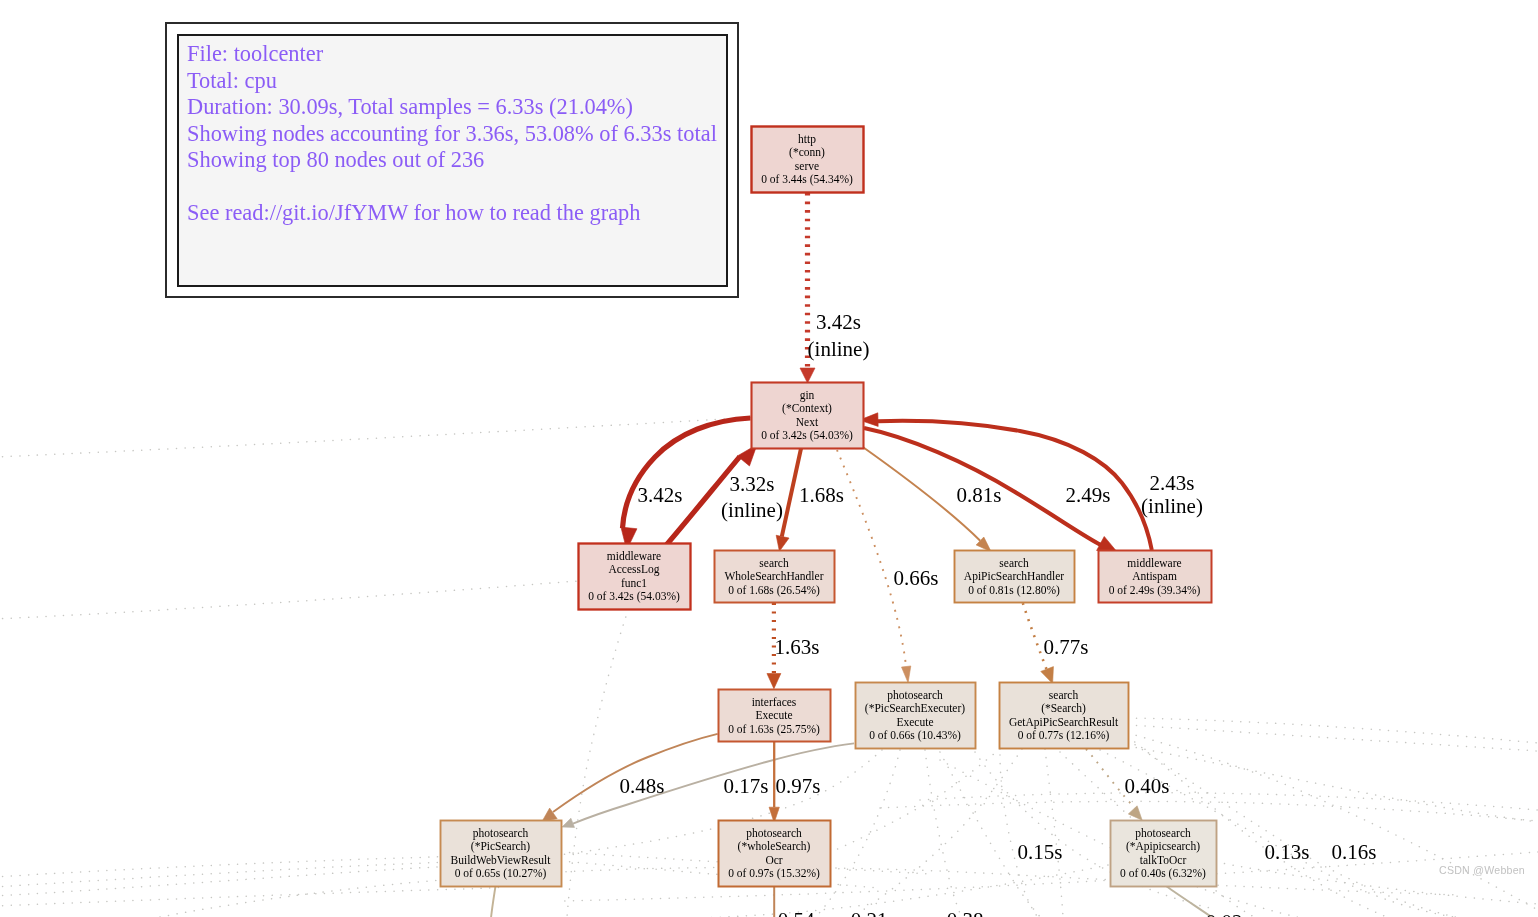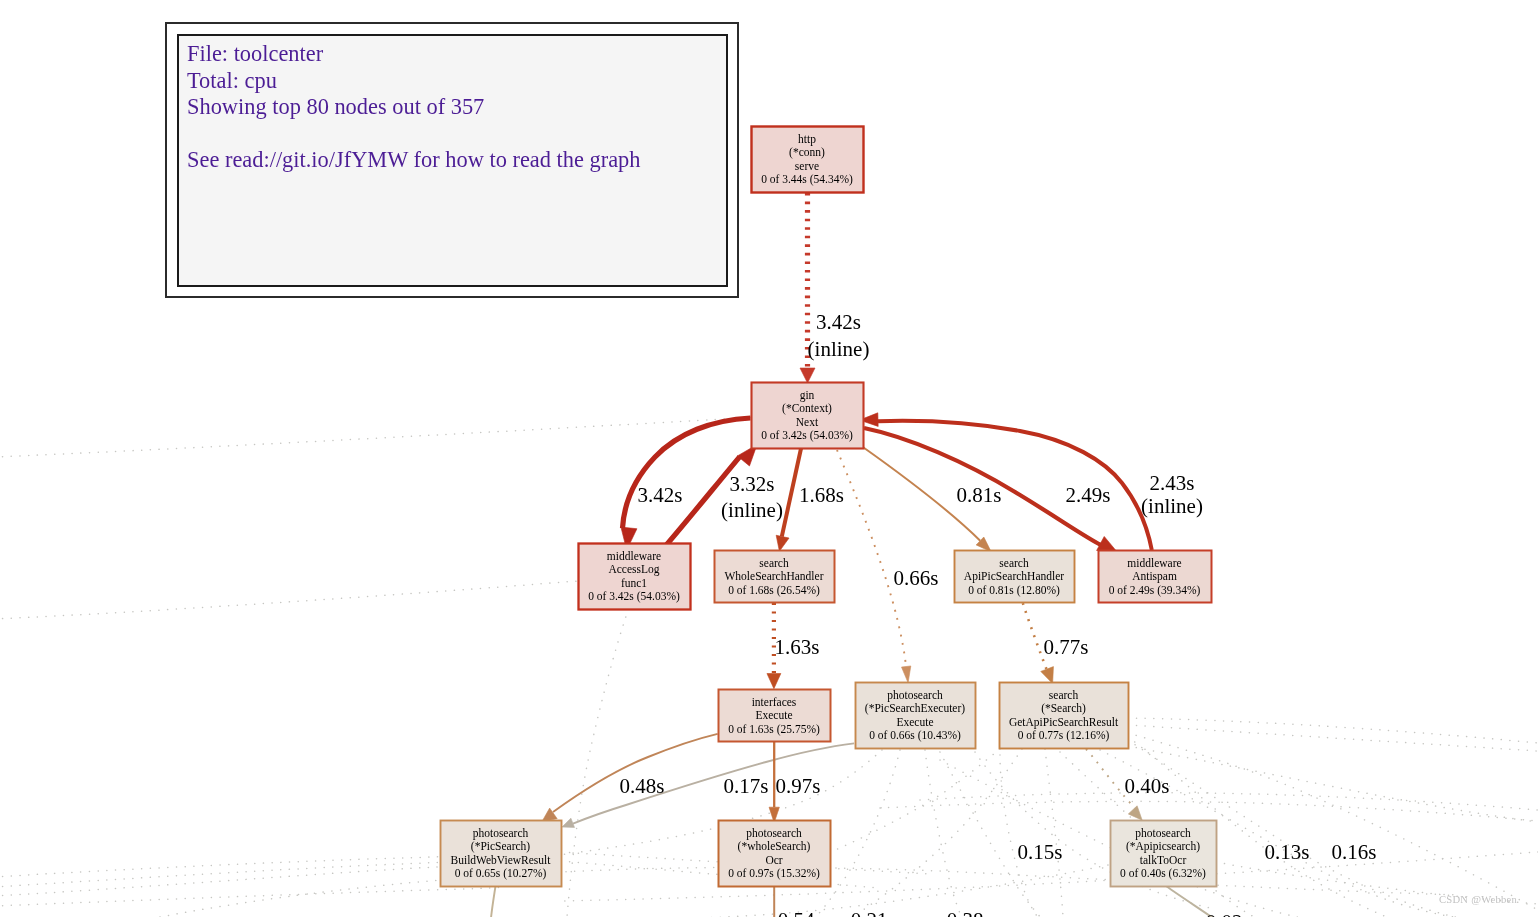--- a/index.html
+++ b/index.html
@@ -11,25 +11,25 @@
   text{dominant-baseline:alphabetic;}
   .nlab{font-family:"Liberation Serif",serif;fill:#000000;text-anchor:middle;font-size:11.5px;}
   .elab{font-family:"Liberation Serif",serif;fill:#000000;text-anchor:middle;font-size:21px;}
 
   #legend-box{position:absolute;left:165px;top:22px;width:573.5px;height:275.5px;
     border:2px solid #2b2b2b;background:#ffffff;box-sizing:border-box;}
   #legend-inner{position:absolute;left:10px;top:10px;right:9px;bottom:9px;
     border:2px solid #1a1a1a;background:#f5f5f5;box-sizing:border-box;
     padding:5px 0 0 8px;}
   .lgline{font-family:"Liberation Serif",serif;font-size:22.4px;line-height:26.5px;
-    color:#4c1d95;white-space:pre;}
+    color:#8b5cf6;white-space:pre;}
   .lgline.blank{height:26.5px;}
 
-  #watermark{position:absolute;left:1439px;top:894px;
-    font-family:Liberation Serif, serif;font-size:10.6px;color:#c2c2c2;
+  #watermark{position:absolute;left:1439px;top:864px;
+    font-family:Liberation Sans, sans-serif;font-size:10.6px;color:#c2c2c2;
     letter-spacing:0.25px;white-space:nowrap;}
 </style>
 </head>
 <body>
 
 <div id="stage">
   <svg id="graph" viewBox="0 0 1538 917" xmlns="http://www.w3.org/2000/svg">
     <g id="bg-edges">
         <path d="M-6,457 C160,450 420,436 600,426 C680,421.5 730,418.5 751,417.5" fill="none" stroke="#c6c6c2" stroke-width="1.5" stroke-dasharray="0.1,8.6" stroke-linecap="round"></path>
         <path d="M-6,619 C150,612 380,596 500,587 C545,583.5 570,581.5 578,581" fill="none" stroke="#c6c6c2" stroke-width="1.5" stroke-dasharray="0.1,8.6" stroke-linecap="round"></path>
@@ -205,20 +205,22 @@
         <text x="869" y="927" class="elab">0.21</text>
         <text x="965" y="927" class="elab">0.38</text>
         <text x="1224" y="929" class="elab">0.02</text>
       </g>
   </svg>
 
   <div id="legend-box">
     <div id="legend-inner">
       <div class="lgline">File: toolcenter</div>
       <div class="lgline">Total: cpu</div>
-      <div class="lgline">Showing top 80 nodes out of 357</div>
+      <div class="lgline">Duration: 30.09s, Total samples = 6.33s (21.04%)</div>
+      <div class="lgline">Showing nodes accounting for 3.36s, 53.08% of 6.33s total</div>
+      <div class="lgline">Showing top 80 nodes out of 236</div>
       <div class="lgline blank"></div>
       <div class="lgline">See read://git.io/JfYMW for how to read the graph</div>
     </div>
   </div>
 
   <div id="watermark">CSDN @Webben</div>
 </div>
 
 </body></html>

